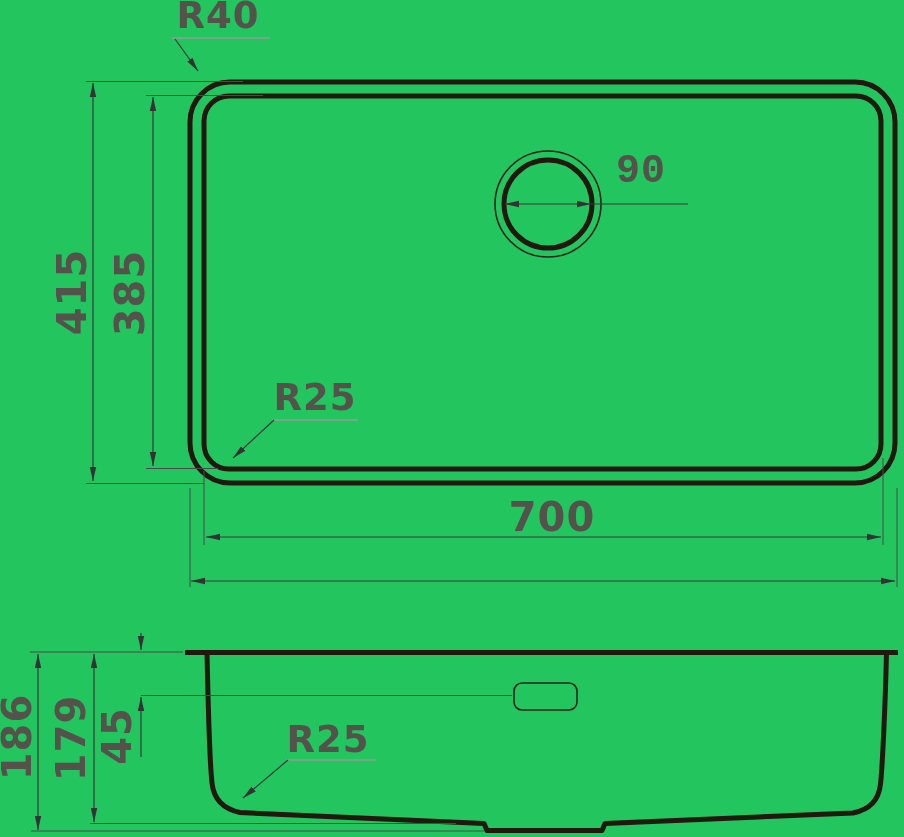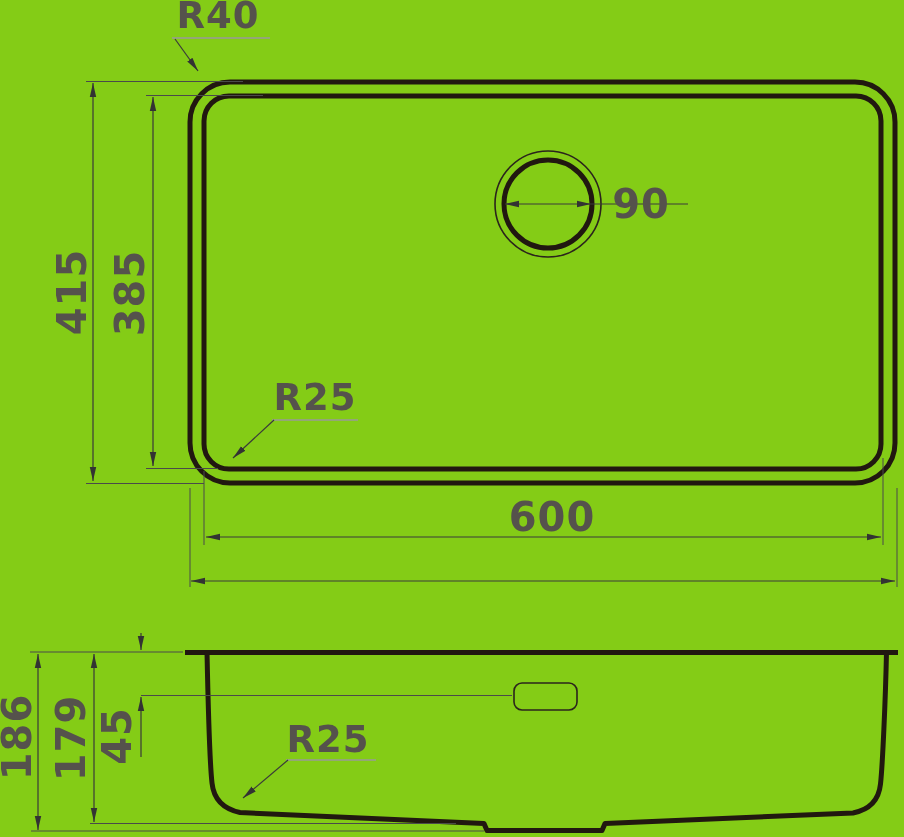--- a/index.html
+++ b/index.html
@@ -1,19 +1,19 @@
 <!DOCTYPE html>
 <html><head>
 <meta charset="utf-8">
 <style>
   html,body { margin:0; padding:0; background:#ffffff; }
   .canvas {
     position:relative;
     width:904px; height:837px;
-    background:#84cc16;
+    background:#22c55e;
     font-family:"DejaVu Sans", sans-serif;
     overflow:hidden;
   }
   .canvas svg { position:absolute; left:0; top:0; }
   .lbl {
     position:absolute;
     display:flex; align-items:center; justify-content:center;
     font-weight:bold; color:#55524c;
     font-size:40px; letter-spacing:1px;
     white-space:nowrap; user-select:none;
@@ -94,29 +94,29 @@
       <line class="ext" x1="90" y1="823.5" x2="456" y2="823.5"></line>
       <line class="ext" x1="141" y1="695.5" x2="512" y2="695.5"></line>
 
       <line class="under" x1="286" y1="760" x2="376" y2="760"></line>
       <line class="dim" x1="288" y1="760" x2="243" y2="798" marker-end="url(#arw)"></line>
     </g>
   </svg>
 
   <div class="lbl rl" style="left:158px; top:-3px; width:120px; height:36px;">R40</div>
 
-  <div class="lbl" style="left:591px; top:184px; width:100px; height:40px;">90</div>
+  <div class="lbl" style="left:591px; top:151px; width:100px; height:40px;font-family:Liberation Mono, monospace;">90</div>
 
   <div class="lbl rl" style="left:245px; top:377px; width:140px; height:40px;">R25</div>
 
   <div class="lbl rot" style="left:2px; top:272px; width:140px; height:40px;">415</div>
 
   <div class="lbl rot" style="left:60px; top:273px; width:140px; height:40px;">385</div>
 
-  <div class="lbl" style="left:472px; top:497px; width:160px; height:40px;">600</div>
+  <div class="lbl" style="left:472px; top:497px; width:160px; height:40px;">700</div>
 
 
   <div class="lbl rot" style="left:-53px; top:717px; width:140px; height:40px;">186</div>
 
   <div class="lbl rot" style="left:1px; top:718px; width:140px; height:40px;">179</div>
 
   <div class="lbl rot" style="left:47px; top:716px; width:140px; height:40px;">45</div>
 
   <div class="lbl rl" style="left:258px; top:719px; width:140px; height:40px;">R25</div>
 

